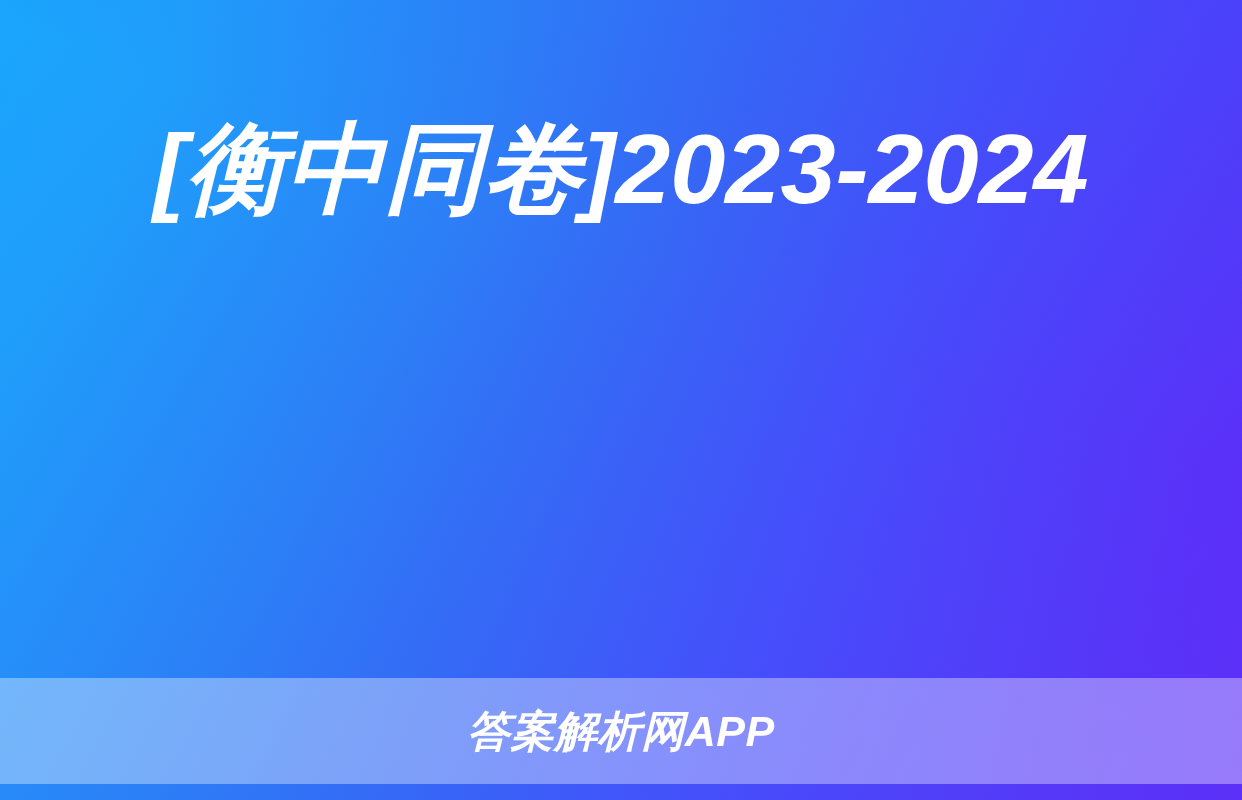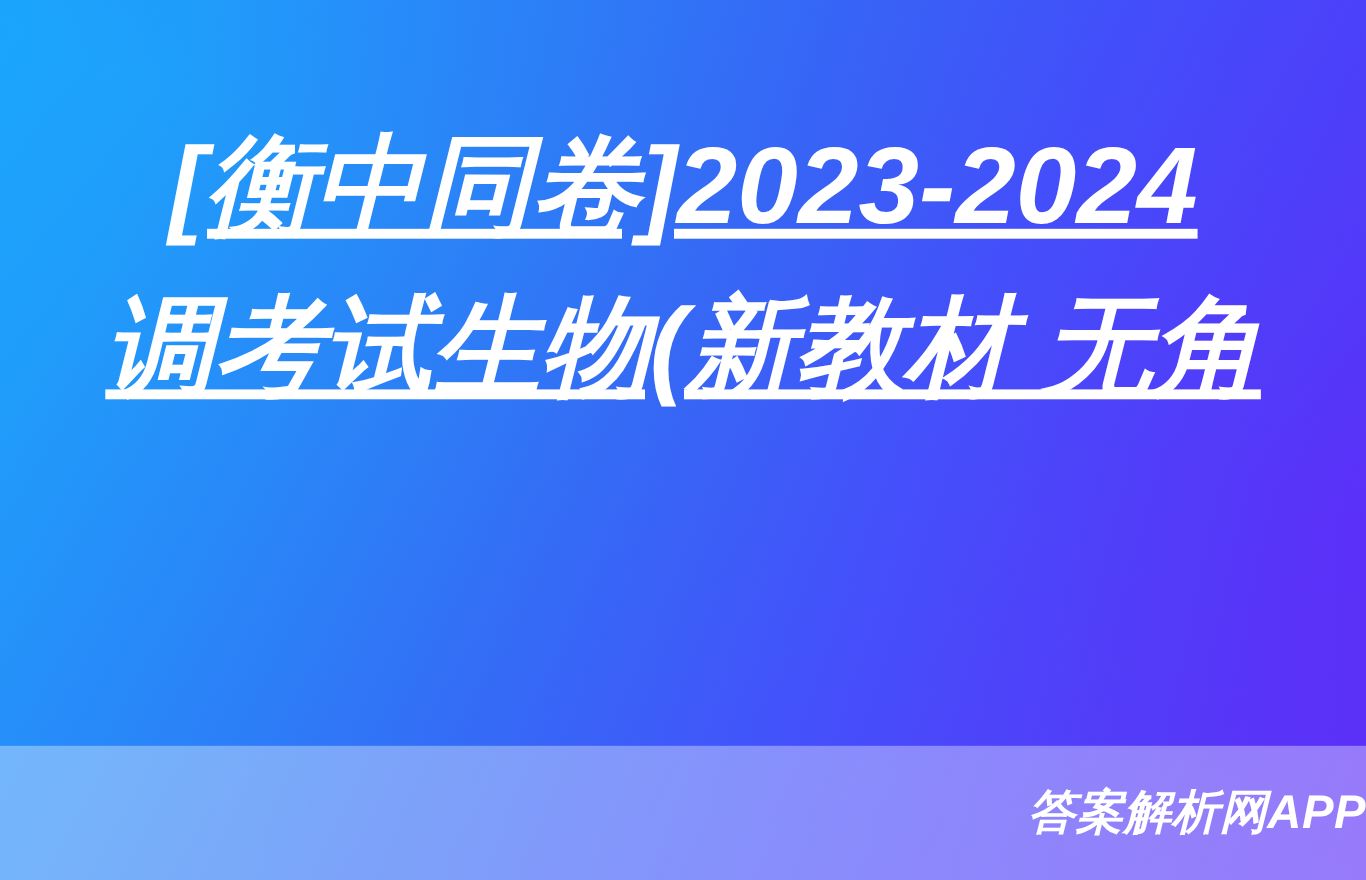--- a/index.html
+++ b/index.html
@@ -53,53 +53,51 @@
 
   .title-line {
     display: block;
     color: #ffffff;
     font-weight: 700;
     font-style: italic;
     font-size: 99px;
     line-height: 146px;
     letter-spacing: 0px;
     white-space: pre;
-    text-decoration: underline;
   }
 
   .footer-band {
     position: absolute;
     left: 0;
     right: 0;
     top: 678px;
-    height: 122px;
+    height: 106px;
     background: rgba(255, 255, 255, 0.36);
     display: flex;
     align-items: center;
-    justify-content: flex-end;
+    justify-content: center;
     z-index: 3;
   }
 
   .footer-text {
     color: #ffffff;
     font-weight: 700;
     font-style: italic;
     font-size: 43px;
     line-height: 1;
     letter-spacing: 0.5px;
     white-space: pre;
   }
 </style>
 </head>
 <body>
 
 <div id="poster">
 
   <div class="title-block">
     <span class="title-line">[衡中同卷]2023-2024</span>
-    <span class="title-line">调考试生物(新教材 无角</span>
   </div>
 
   <div class="footer-band">
     <span class="footer-text">答案解析网APP</span>
   </div>
 
 </div>
 
 </body></html>

